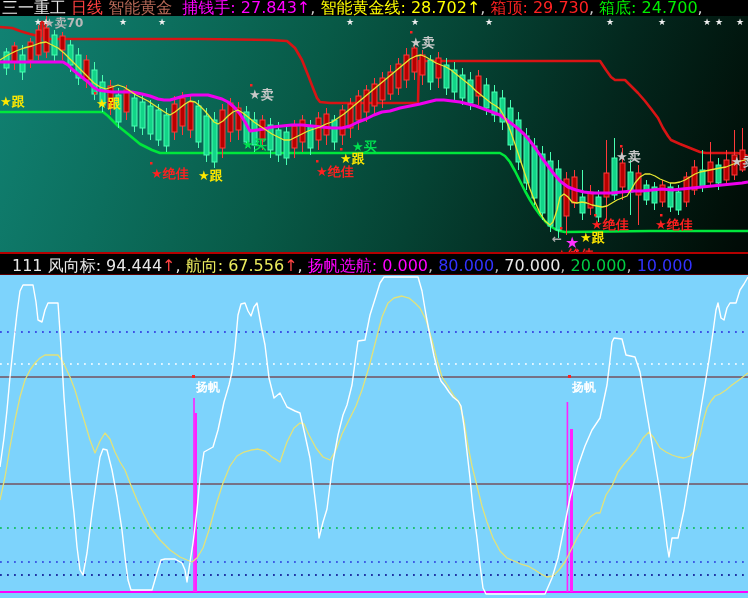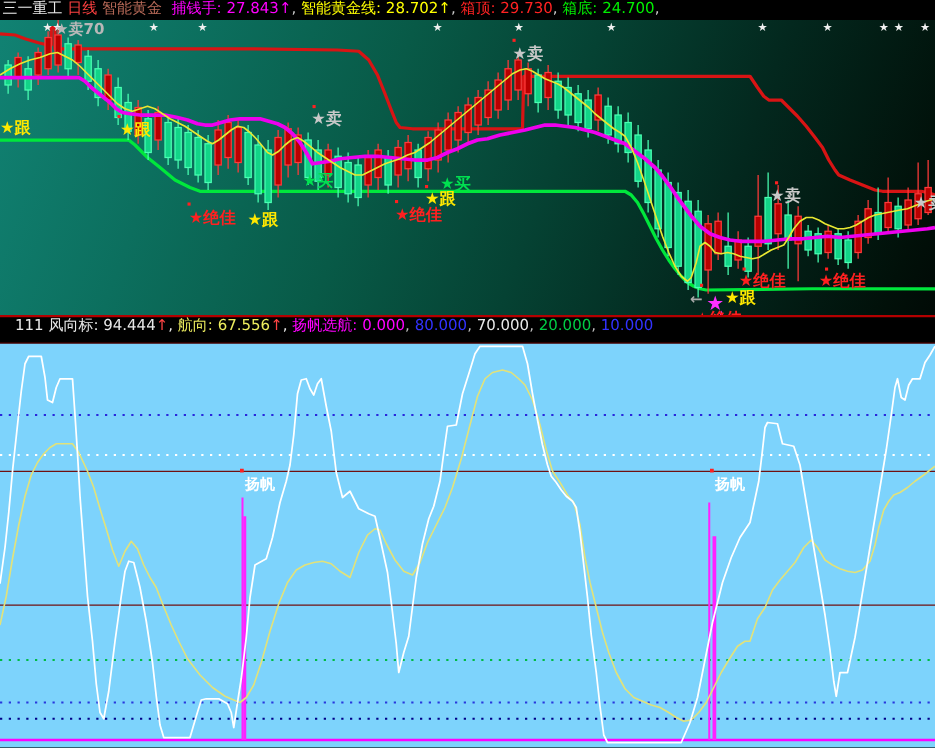--- a/index.html
+++ b/index.html
@@ -1,19 +1,19 @@
 <!DOCTYPE html>
 <html><head>
 <meta charset="utf-8">
 <style>
   html,body{margin:0;padding:0;background:#000;}
   body{width:748px;height:598px;position:relative;overflow:hidden;
        font-family:"DejaVu Sans","Liberation Sans",sans-serif;}
-  .bar{position:absolute;left:0;right:0;display:flex;align-items:flex-start;
-       white-space:pre;font-size:12px;line-height:1;background:#000;}
+  .bar{position:absolute;left:0;right:0;display:flex;align-items:flex-end;
+       white-space:pre;font-size:16px;line-height:1;background:#000;}
   #title-bar{top:0;height:16px;padding-left:2px;}
   #sub-bar{top:254px;height:20px;padding-left:12px;}
   #price-panel{position:absolute;top:16px;left:0;width:748px;height:237px;overflow:hidden;
      background:linear-gradient(110deg,#118273 0%,#0c6f5e 20%,#085a47 40%,#054233 58%,#03281e 76%,#011009 95%,#010a06 100%);}
   #osc-panel{position:absolute;top:275px;left:0;width:748px;height:323px;background:#7dd3fc;overflow:hidden;}
   .divider{position:absolute;left:0;right:0;}
   #divider-1{top:252px;height:2px;background:#b40000;}
   #divider-2{top:274px;height:1px;background:#5c0000;}
   svg{display:block;}
   svg text{font-family:"DejaVu Sans","Liberation Sans",sans-serif;}

